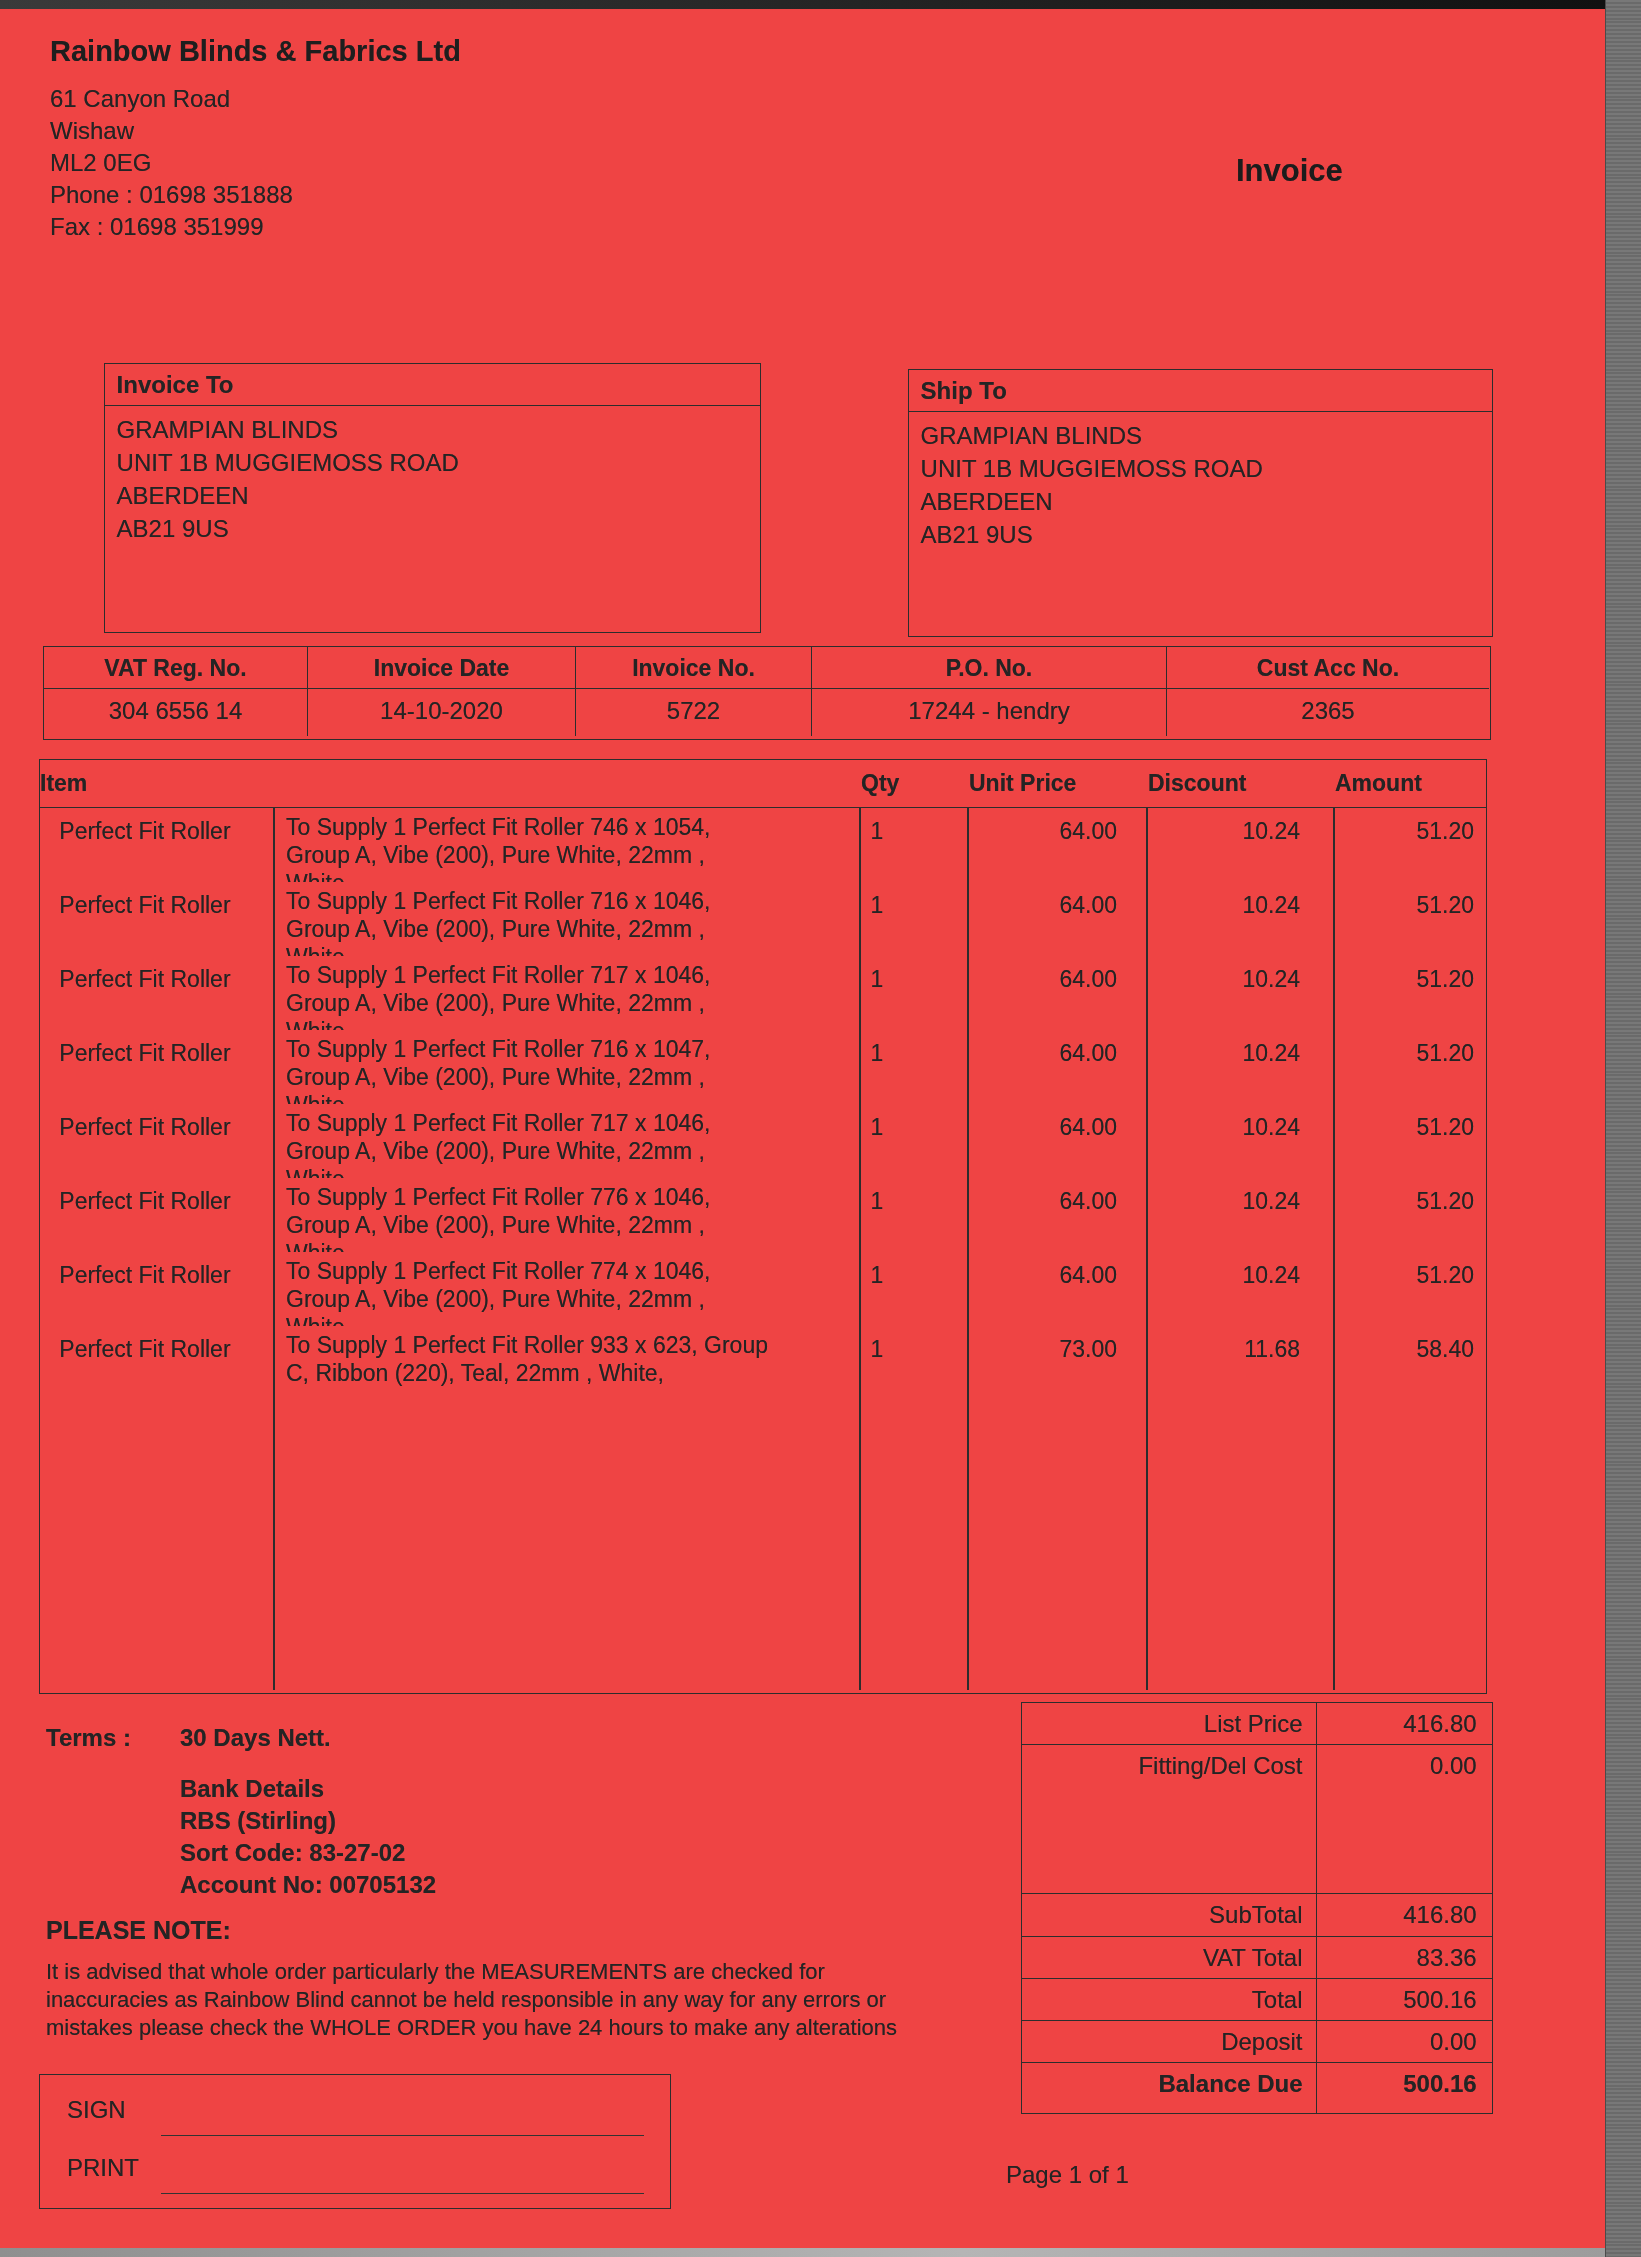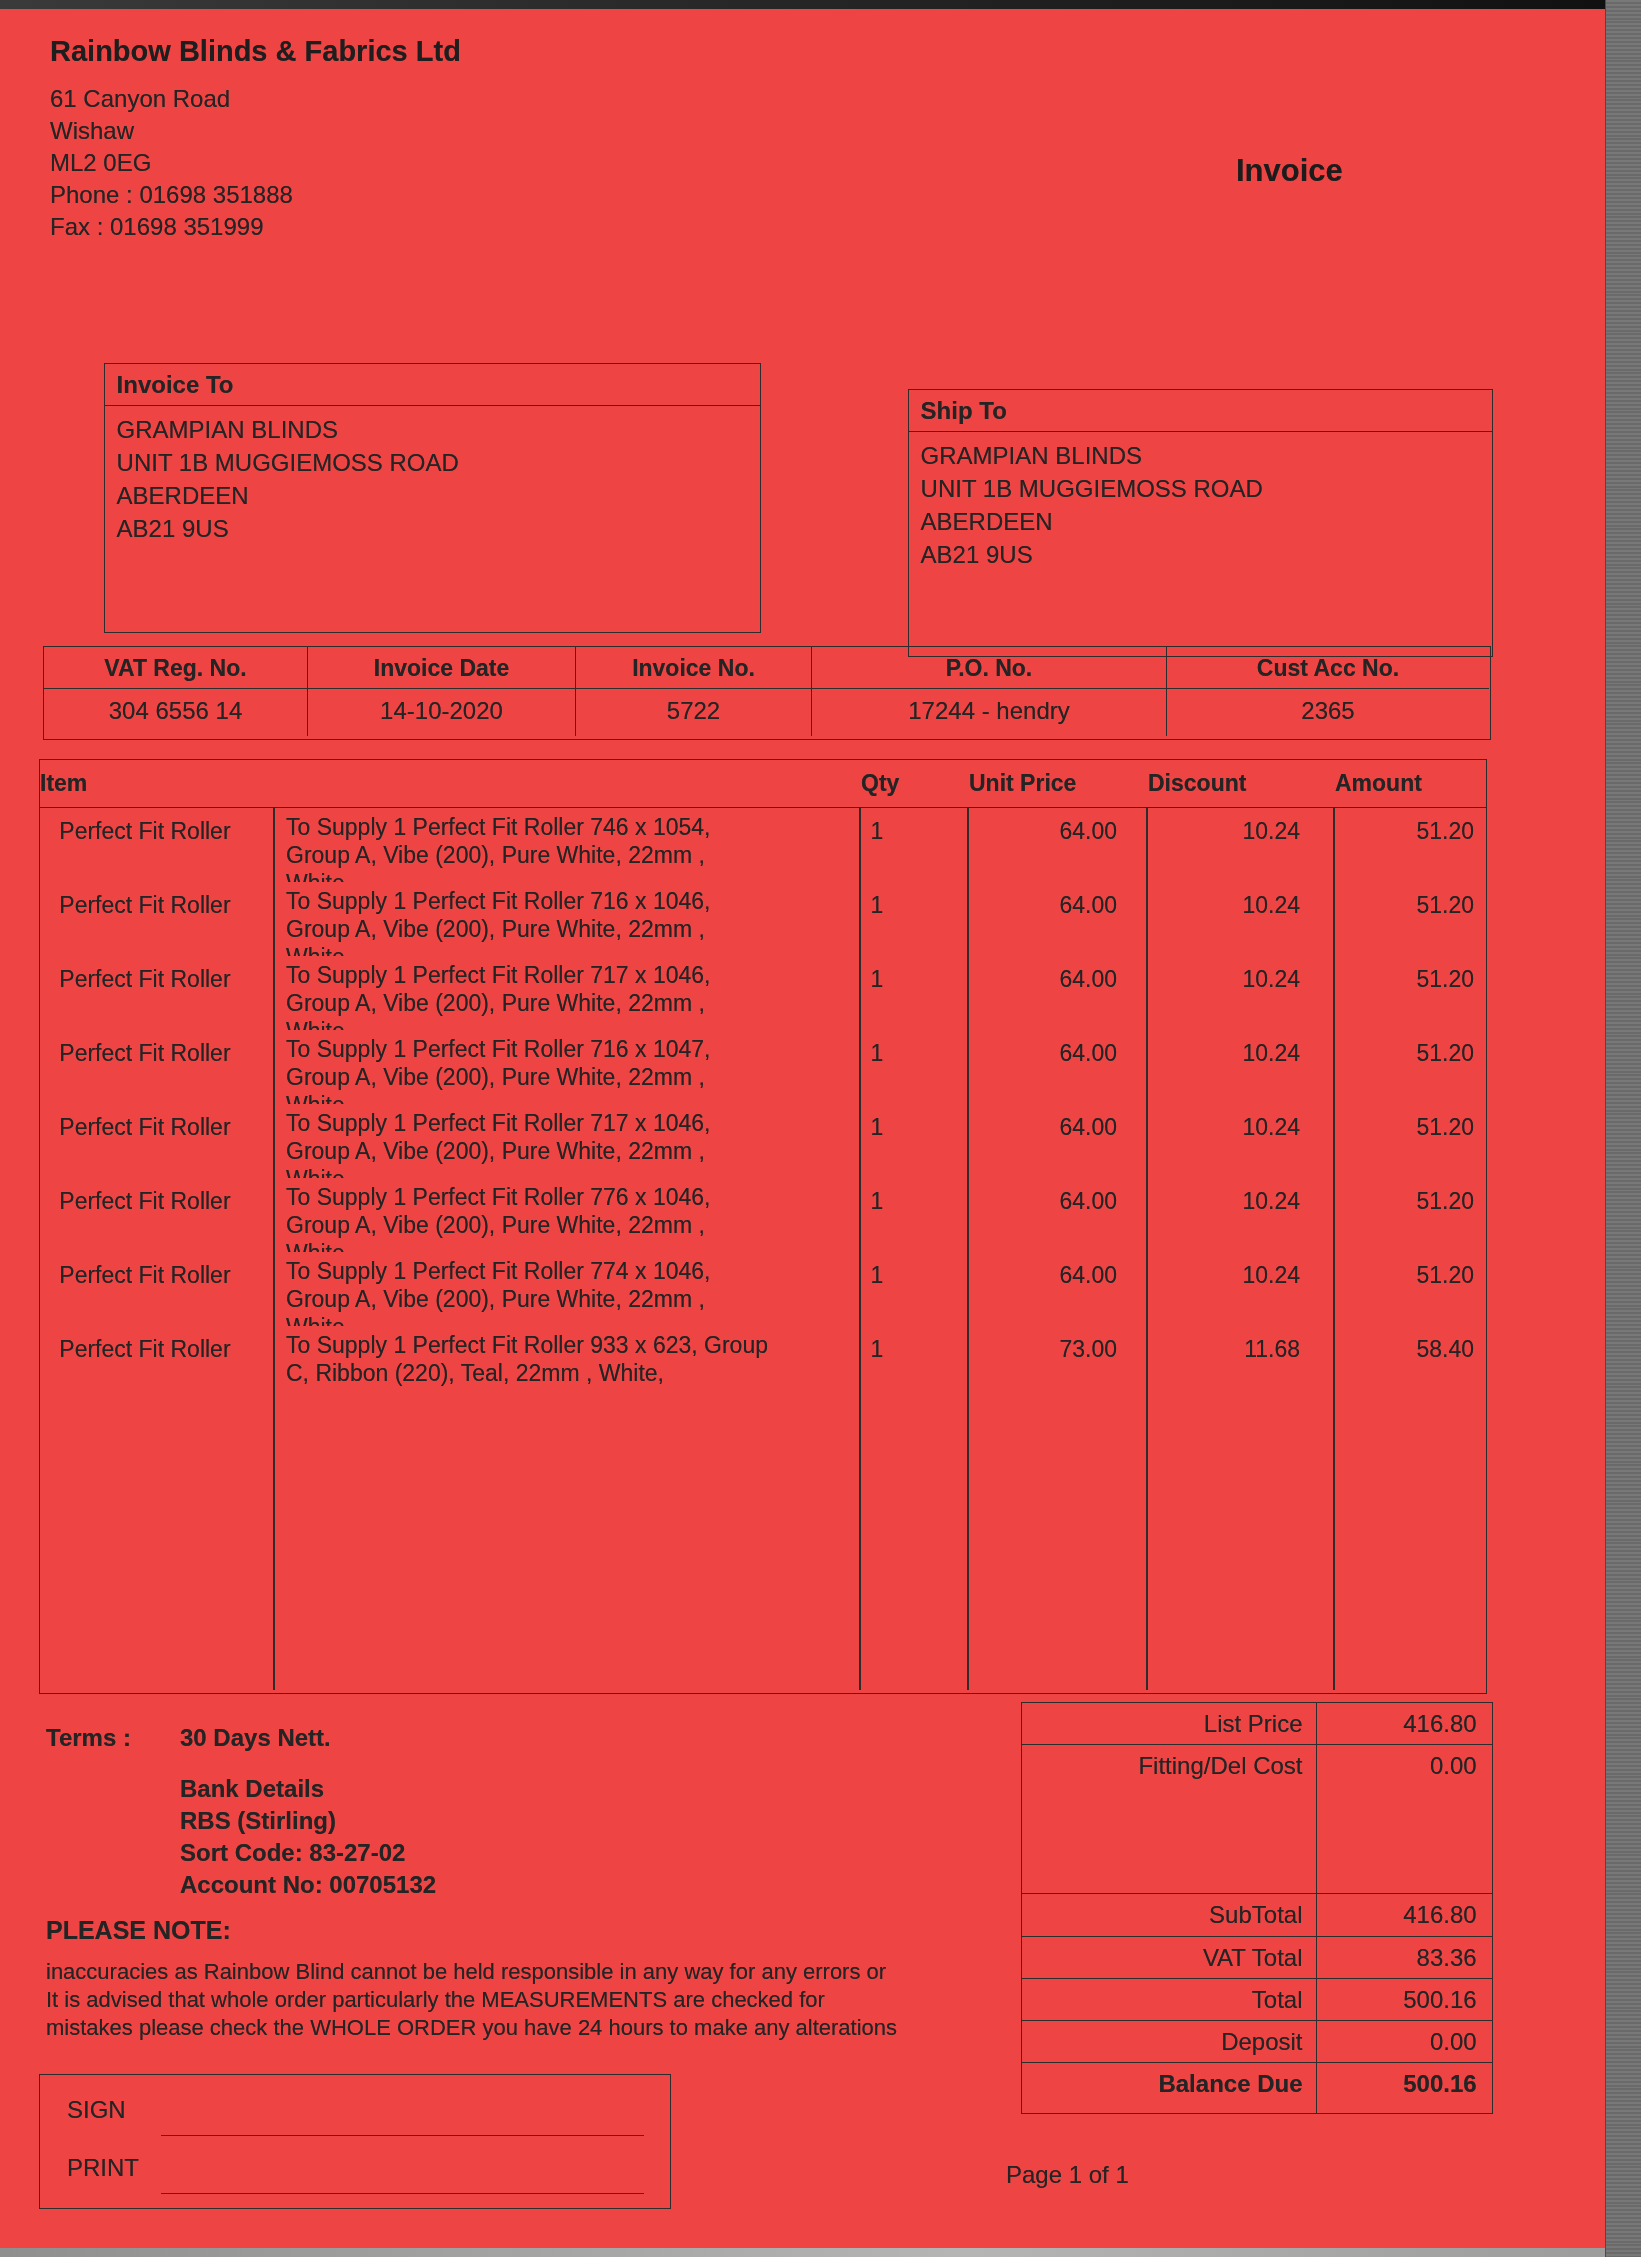--- a/index.html
+++ b/index.html
@@ -28,21 +28,21 @@
   .company-name { left:50px; top:35px; font-size:29px; font-weight:bold; color:#1e1e1e; }
   .company-address { left:50px; top:83px; font-size:24px; line-height:32px; }
   .invoice-title { left:1236px; top:153px; font-size:31px; font-weight:bold; color:#1c1c1c; }
 
   
   .addr-box { border:1.9px solid #2d2d2d; background:transparent; }
   .addr-box .box-label { font-size:24px; font-weight:bold; padding:6.8px 11.6px 5.8px;
     border-bottom:1.9px solid #2d2d2d; }
   .addr-box .box-lines { padding:7.7px 11.6px; font-size:24px; line-height:33px; }
   #invoice-to { left:104px; top:363px; width:657px; height:270px; }
-  #ship-to    { left:908px; top:389px; width:585px; height:268px; }
+  #ship-to    { left:908px; top:369px; width:585px; height:268px; }
 
   
   #info-table { left:43px; top:646px; width:1448px; height:94px; border:1.9px solid #2d2d2d; }
   .info-row { display:flex; }
   .info-cell { border-right:1.9px solid #2d2d2d; text-align:center; overflow:hidden; }
   .info-cell:last-child { border-right:none; }
   .info-head .info-cell { font-size:23px; font-weight:bold; height:42px; line-height:42px;
     border-bottom:1.9px solid #2d2d2d; }
   .info-vals .info-cell { font-size:24px; height:47px; line-height:44px; }
 
@@ -257,22 +257,22 @@
   <div class="abs terms-label">Terms :</div>
   <div class="abs terms-value">30 Days Nett.</div>
   <div class="abs bank-block">
     <div>Bank Details</div>
     <div>RBS (Stirling)</div>
     <div>Sort Code: 83-27-02</div>
     <div>Account No: 00705132</div>
   </div>
   <div class="abs note-heading">PLEASE NOTE:</div>
   <div class="abs note-text">
+    <div>It is advised that whole order particularly the MEASUREMENTS are checked for</div>
     <div>inaccuracies as Rainbow Blind cannot be held responsible in any way for any errors or</div>
-    <div>It is advised that whole order particularly the MEASUREMENTS are checked for</div>
     <div>mistakes please check the WHOLE ORDER you have 24 hours to make any alterations</div>
   </div>
 
   <div class="abs" id="totals-box">
       <div class="totals-row" style="height: 42px;">
         <div class="totals-label">List Price</div>
         <div class="totals-value">416.80</div>
       </div>
       <div class="totals-row" style="height: 149px;">
         <div class="totals-label">Fitting/Del Cost</div>

